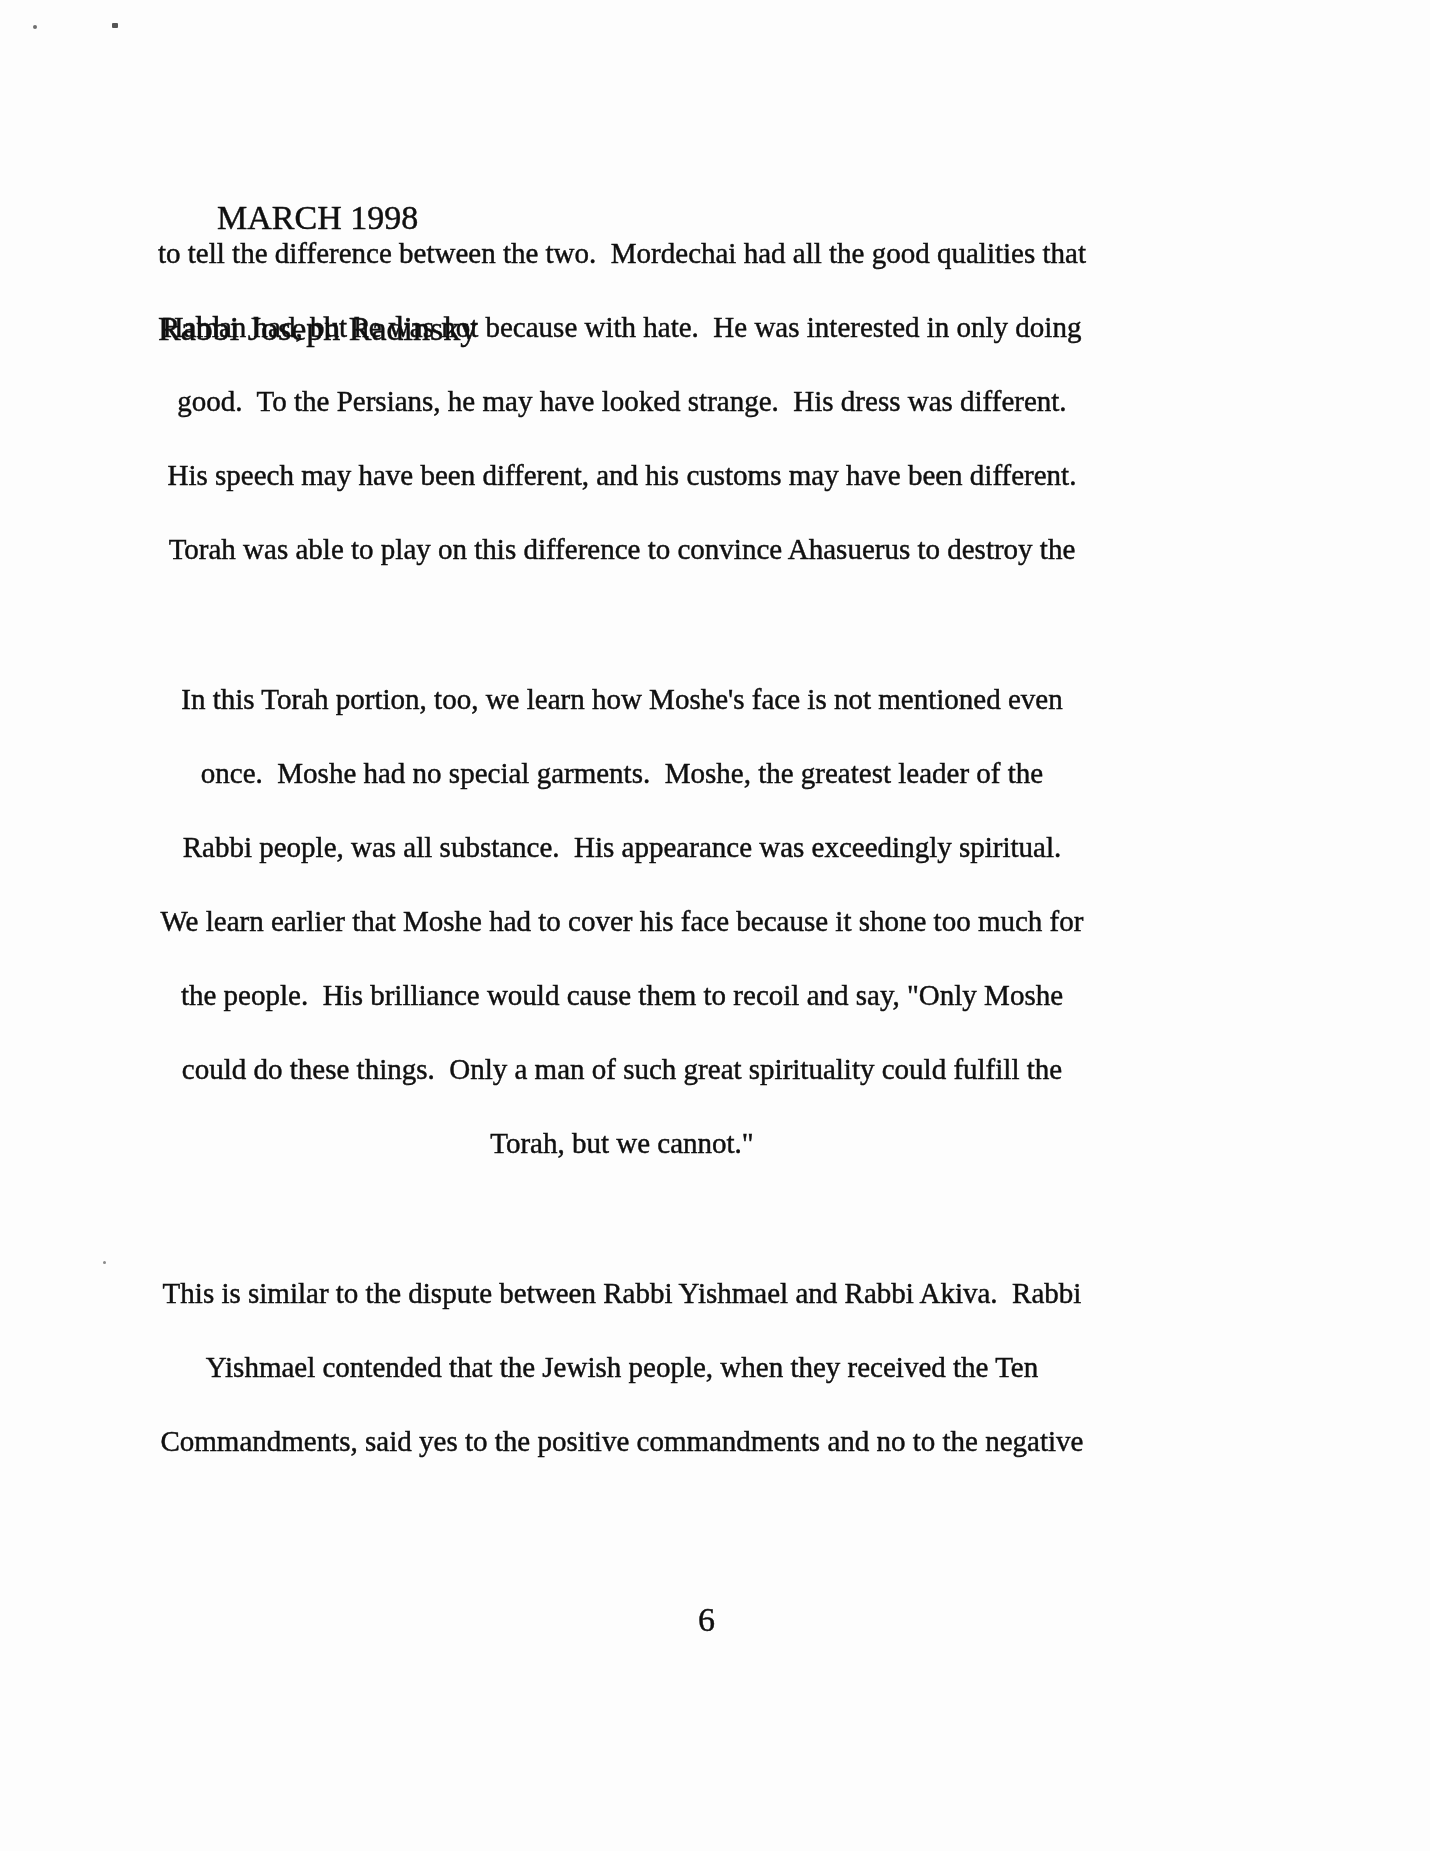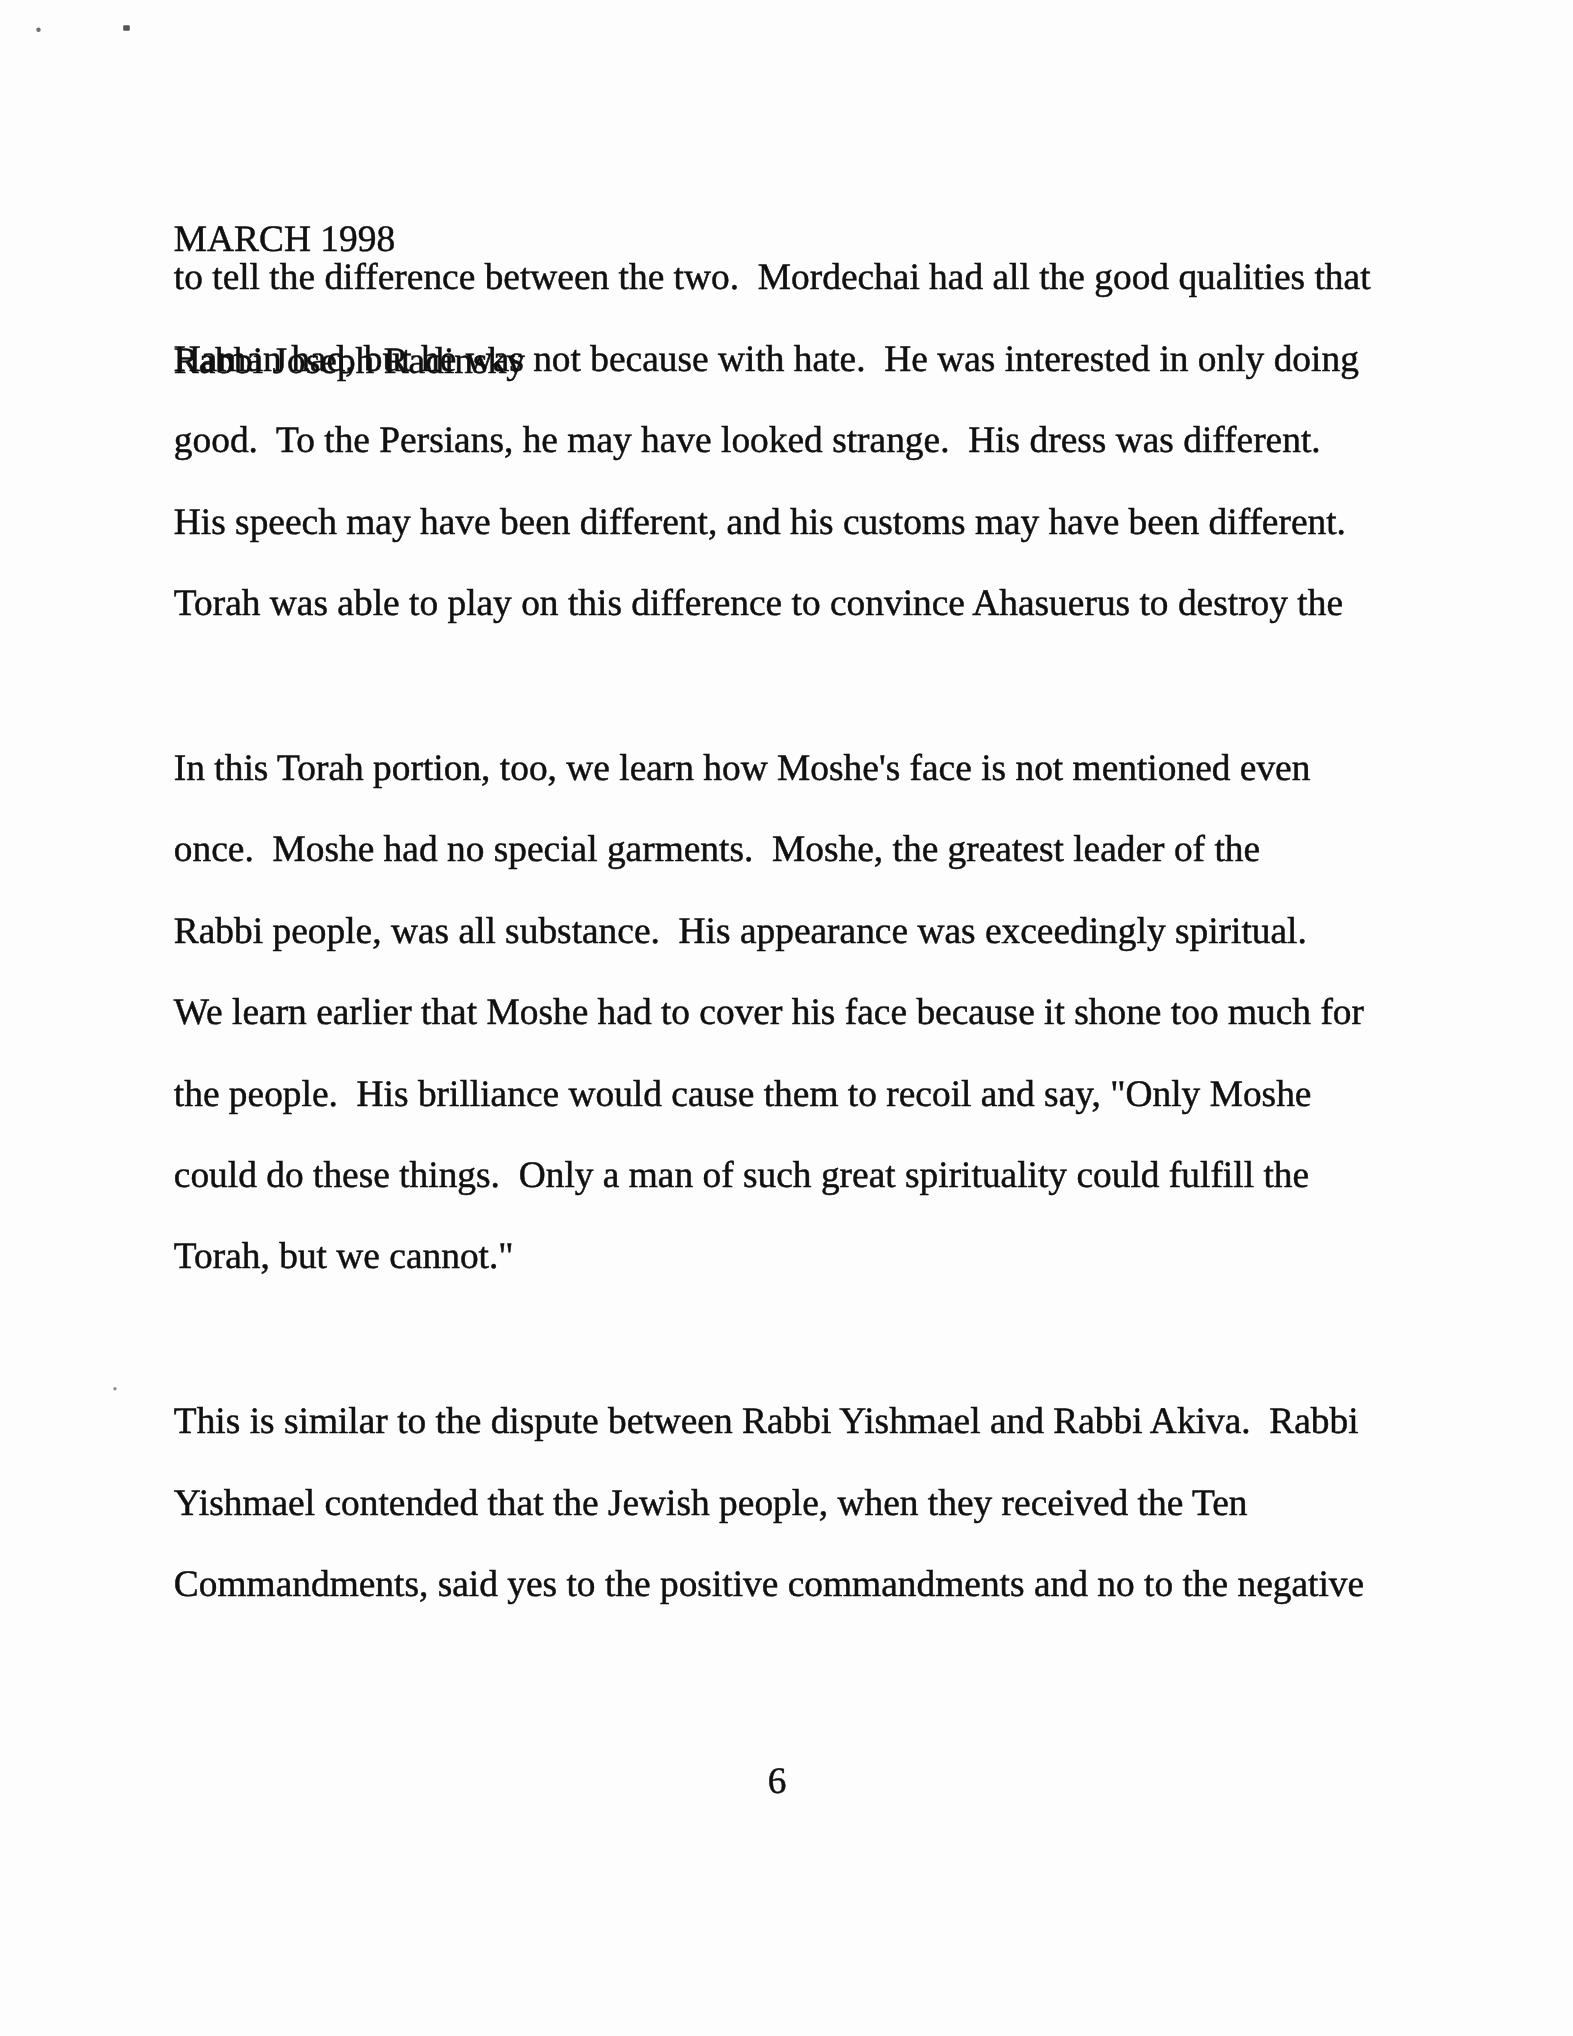--- a/index.html
+++ b/index.html
@@ -1,16 +1,16 @@
 <!DOCTYPE html>
 <html style="--ink: #101010; --paper: #fdfdfd;"><head>
 <meta charset="utf-8">
 <style>
   :root { --ink: #101010; --paper: #fdfdfd; }
-  * { margin: 0; padding: 0; box-sizing: border-box; }
+  * { margin: 0; padding: 0; box-sizing: border-box; text-align: center; }
   html, body { background: #ffffff; }
   .page {
     position: relative;
     width: 1430px;
     height: 1851px;
     background: var(--paper);
     overflow: hidden;
     font-family: "Liberation Serif", "DejaVu Serif", serif;
     color: var(--ink);
     -webkit-text-stroke: 0.45px var(--ink);
@@ -23,21 +23,21 @@
     line-height: 37px;
     white-space: pre;
   }
   .body-text {
     position: absolute;
     left: 158px;
     top: 216px;
   }
   .paragraph { margin-bottom: 76px; }
   .text-line {
-    font-size: 34px;
+    font-size: 29px;
     line-height: 74px;
     height: 74px;
     white-space: pre;
   }
   .page-number {
     position: absolute;
     left: 698px;
     top: 1600px;
     font-size: 34px;
     line-height: 40px;

